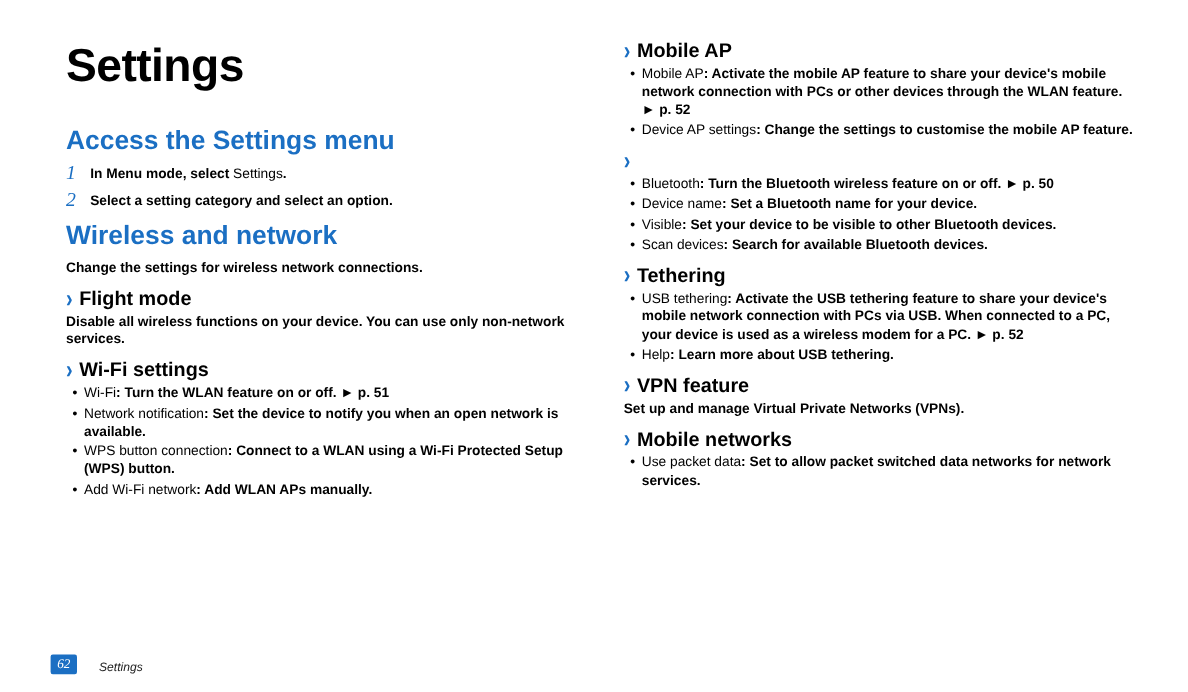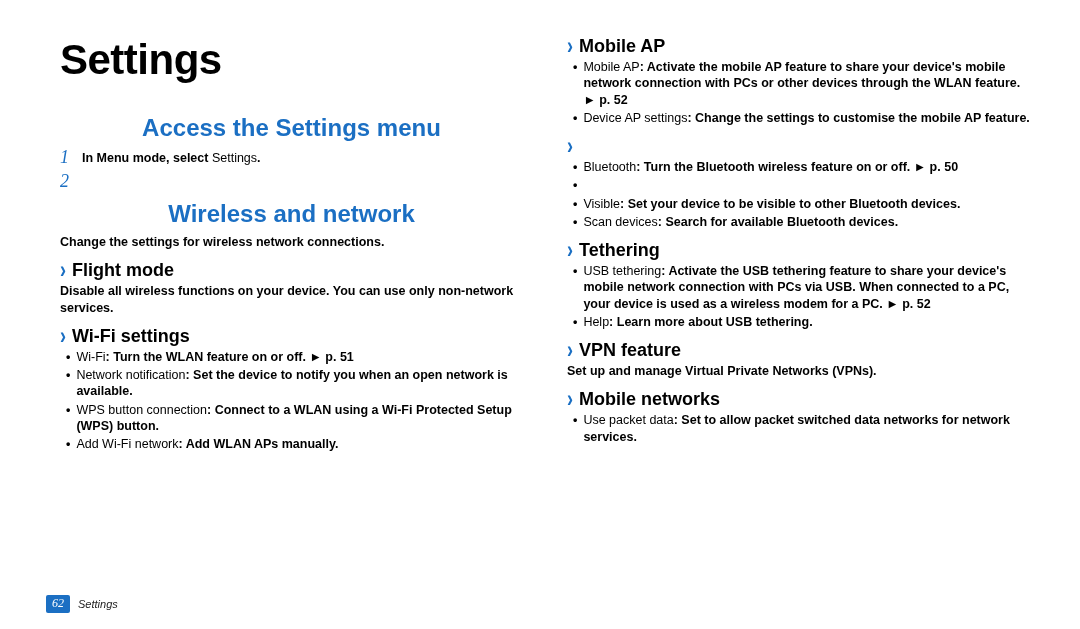--- a/index.html
+++ b/index.html
@@ -18,21 +18,20 @@
     font-size: 42px;
     font-weight: 700;
     margin-bottom: 30px;
     letter-spacing: -0.5px;
   }
   .h2 {
     color: #1b6fc3;
     font-size: 24px;
     font-weight: 700;
     margin: 8px 0 6px;
-    text-align: center;
   }
   .h3 {
     font-size: 18px;
     font-weight: 700;
     margin: 10px 0 2px;
     display: flex;
     align-items: center;
     gap: 6px;
   }
   .h3 .arrow { color: #1b6fc3; display:inline-block; transform: scaleY(1.3); font-weight:700; }
@@ -64,22 +63,22 @@
     margin: 2px 0;
   }
   .bullet .dot { flex: 0 0 auto; }
   .sp { display:inline; }
   .footer {
     position: absolute;
     left: 46px;
     bottom: 16px;
     font-size: 12px;
     display: flex;
-    align-items: center;
-    gap: 8px;
+    align-items: flex-end;
+    gap: 20px;
   }
   .pagenum {
     background: #1b6fc3;
     color: #fff;
     font-style: italic;
     font-family: Georgia, serif;
     padding: 1px 6px 2px;
     border-radius: 2px;
     font-size: 12px;
   }
@@ -95,20 +94,21 @@
 
     <div class="h2">Access the Settings menu</div>
     <div class="step">
       <span class="stepnum">1</span>
       <span class="steptext">
         <span class="sp">In Menu mode, select </span><span class="light sp">Settings</span><span class="sp">.</span>
       </span>
     </div>
     <div class="step">
       <span class="stepnum">2</span>
+      <span class="steptext">Select a setting category and select an option.</span>
     </div>
 
     <div class="h2" style="">Wireless and network</div>
     <div class="body">Change the settings for wireless network connections.</div>
 
     <div class="h3">
       <span class="arrow">›</span>
       <span>Flight mode</span>
     </div>
     <div class="body">Disable all wireless functions on your device. You can use only non-network services.</div>
@@ -156,20 +156,21 @@
     <div class="h3">
       <span class="arrow">›</span>
     </div>
     <div class="bullets">
       <div class="bullet">
           <span class="dot">•</span>
           <span><span class="light sp">Bluetooth</span><span class="sp">: Turn the Bluetooth wireless feature on or off. ► p. 50</span></span>
         </div>
       <div class="bullet">
           <span class="dot">•</span>
+          <span><span class="light sp">Device name</span><span class="sp">: Set a Bluetooth name for your device.</span></span>
         </div>
       <div class="bullet">
           <span class="dot">•</span>
           <span><span class="light sp">Visible</span><span class="sp">: Set your device to be visible to other Bluetooth devices.</span></span>
         </div>
       <div class="bullet">
           <span class="dot">•</span>
           <span><span class="light sp">Scan devices</span><span class="sp">: Search for available Bluetooth devices.</span></span>
         </div>
     </div>

